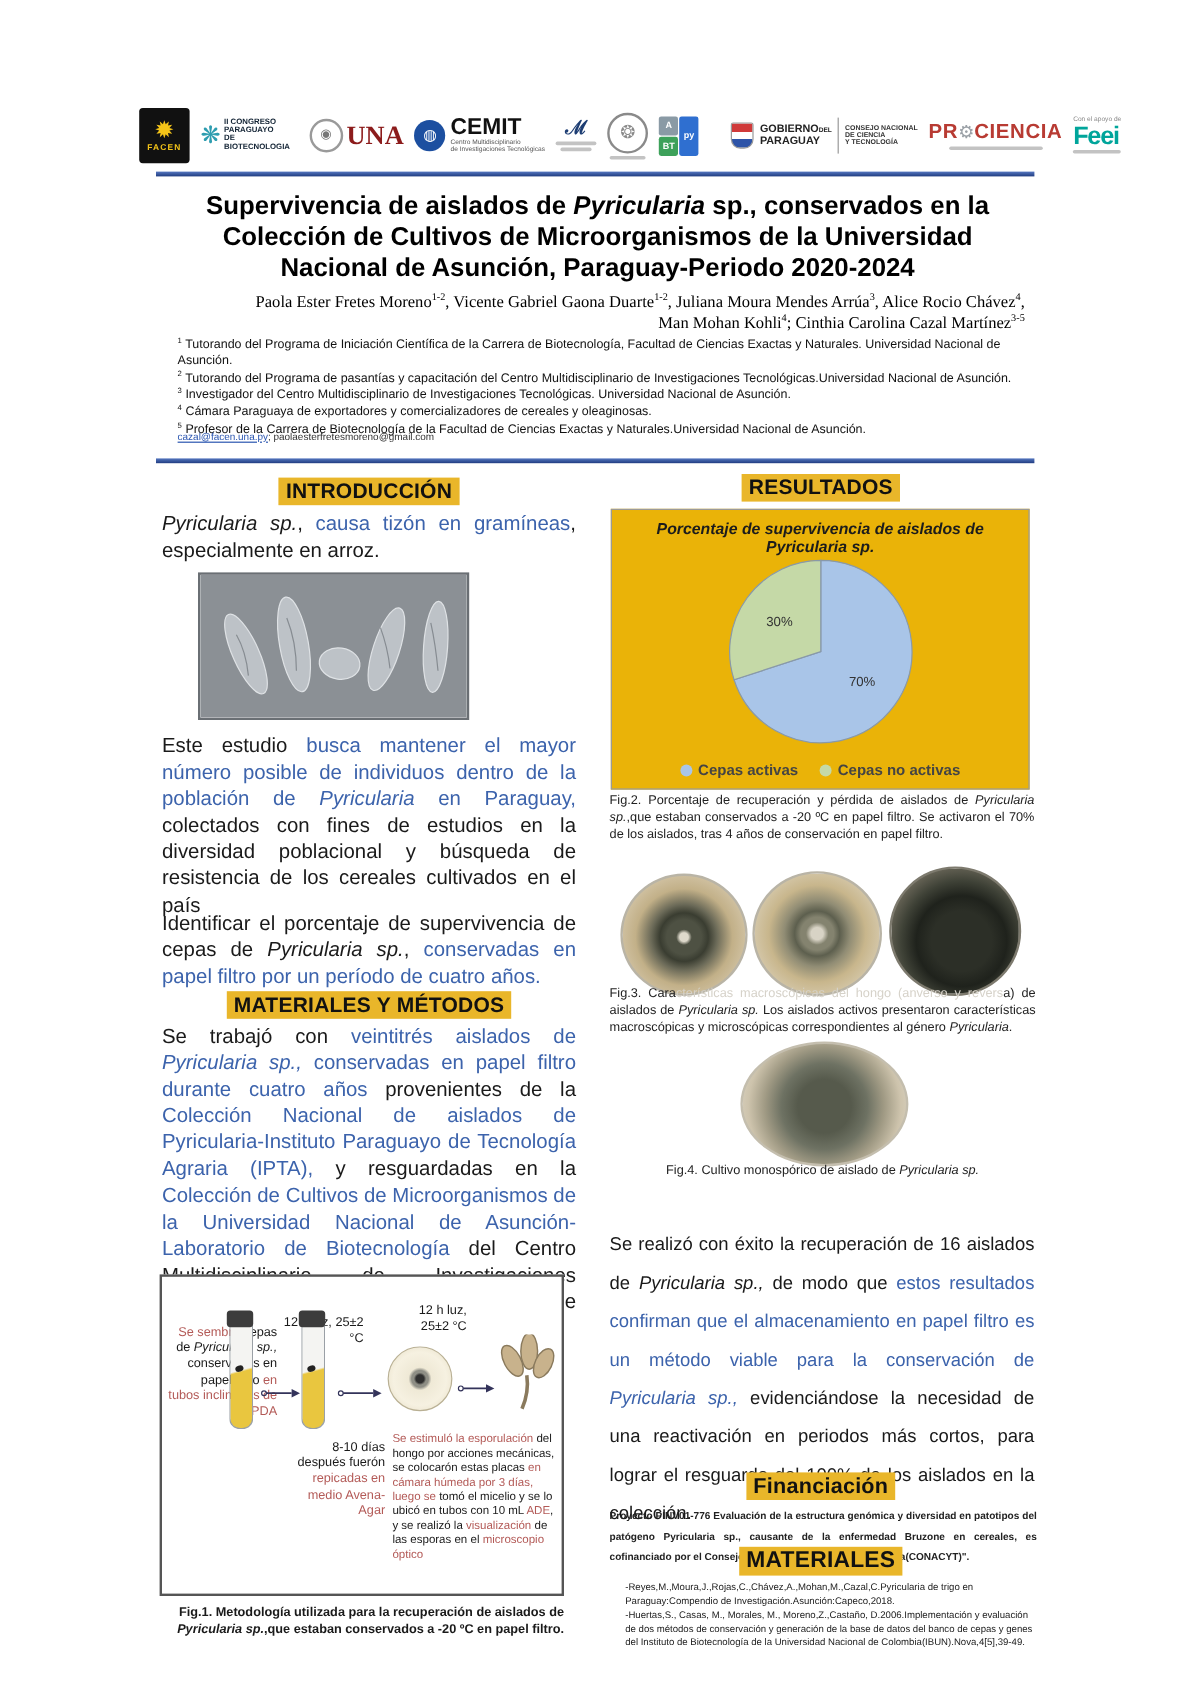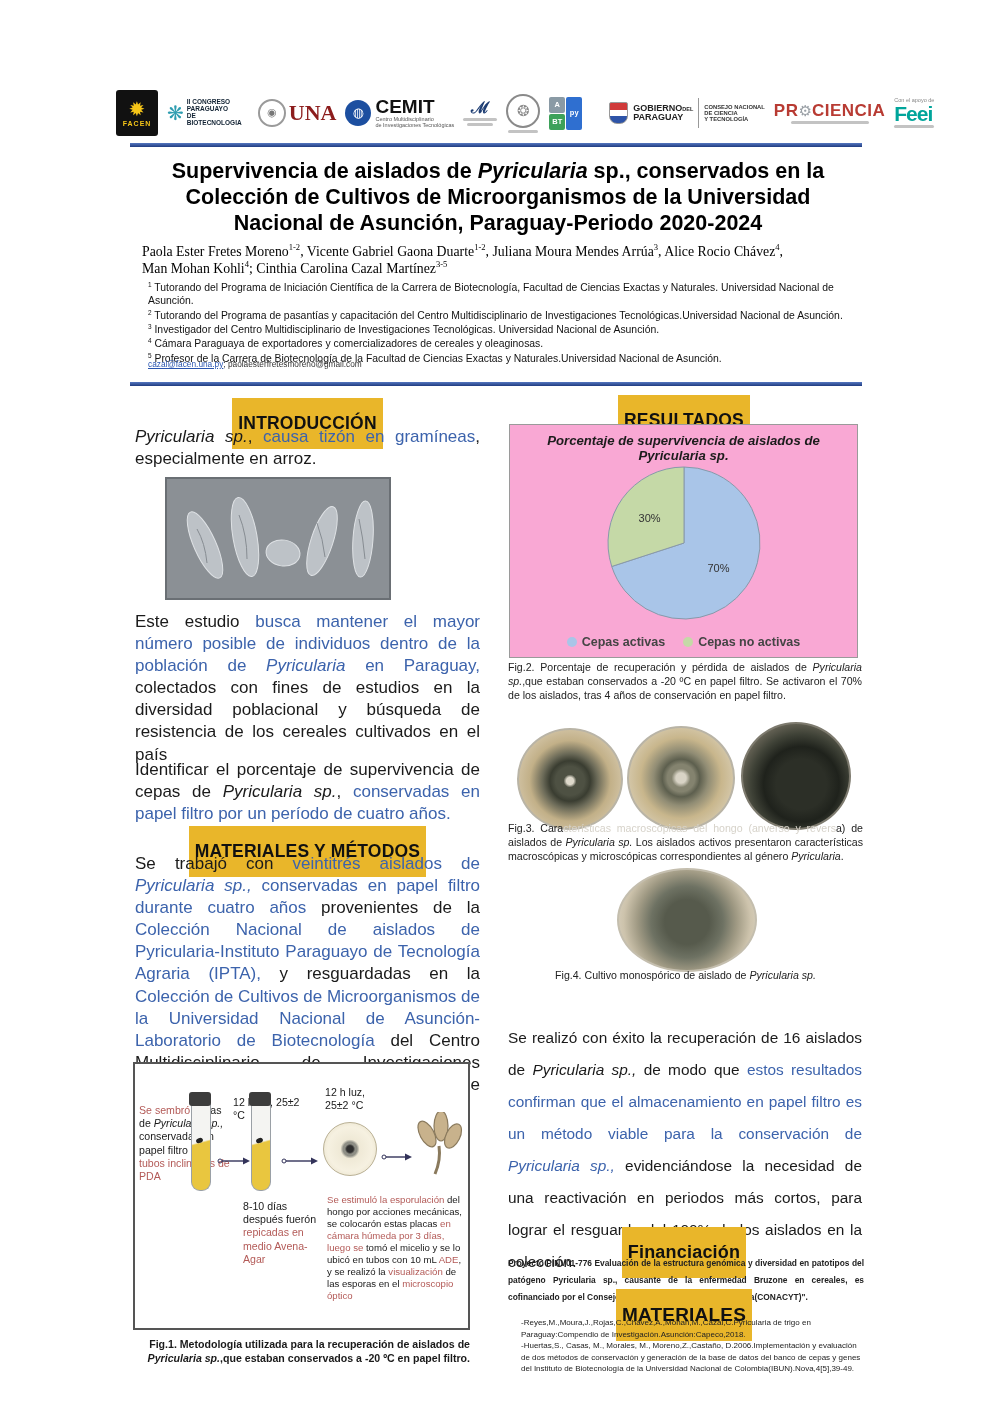--- a/index.html
+++ b/index.html
@@ -5,21 +5,21 @@
   html,body{margin:0;padding:0;background:#fff;}
   .page{position:relative;width:991px;height:1403px;background:#fff;overflow:hidden;
         font-family:"Liberation Sans",sans-serif;color:#1a1a1a;}
   
   .c-blue{color:#3c63ac}.c-red{color:#b35a57}.c-faded{color:#d6d2c9}
   .it{font-style:italic}.bd{font-weight:bold}
   sup{font-size:62%;line-height:0}
   
   .sec-h-wrap{position:absolute;text-align:center}
   .sec-h{display:inline-block;background:#e9b62a;color:#111;font-weight:bold;
-         font-size:17.5px;padding:15px 6px;letter-spacing:.2px}
+         font-size:17.5px;padding:1px 6px;letter-spacing:.2px}
   .para{position:absolute;font-size:17px;line-height:1.3;text-align:justify}
   .cap{position:absolute;font-size:10.6px;line-height:1.3;text-align:justify;color:#222}
   .cap .bd{font-weight:normal}
   
   .rule{position:absolute;height:4px;background:linear-gradient(#5577c0,#203c80)}
   
   .logo-strip{position:absolute;left:116px;top:88px;width:868px;height:50px;
               display:flex;align-items:center;gap:9px}
   .logo-strip *{line-height:1.05}
   .facen-box{width:42px;height:46px;background:#111;border-radius:3px;display:flex;
@@ -57,30 +57,30 @@
   .vdiv{width:1px;height:30px;background:#999}
   .gob-right{font-size:5.8px;font-weight:bold;color:#333}
   .prociencia .word{font-size:17px;font-weight:bold;color:#b83b33;letter-spacing:.5px}
   .prociencia .gear{color:#9aa0a6;font-size:15px}
   .feei{display:flex;flex-direction:column;align-items:flex-start}
   .feei .tp{font-size:5.5px;color:#888}
   .feei .nm{font-size:21px;font-weight:bold;color:#00a59b;letter-spacing:-1px}
   
   .title{position:absolute;left:142px;top:158px;width:712px;text-align:center;
          font-weight:bold;font-size:21.5px;line-height:1.22;color:#000}
-  .authors{position:absolute;left:142px;top:243px;width:712px;text-align:left;
+  .authors{position:absolute;left:142px;top:243px;width:712px;text-align:right;
            font-family:"Liberation Serif",serif;font-size:13.8px;line-height:1.25;color:#000}
   .affil{position:absolute;left:148px;top:281px;width:722px;font-size:10.4px;
          line-height:1.28;color:#111}
   .affil p{margin:0 0 1px 0}
   .emails{position:absolute;left:148px;top:359px;font-size:8.3px;color:#333}
   .emails a{color:#2a55b0}
   
   .chart-box{position:absolute;left:509px;top:424px;width:347px;height:232px;
-             border:1px solid #9a9a9a;background:#f9a8d4}
+             border:1px solid #9a9a9a;background:#eab308}
   .chart-title{position:absolute;left:10px;top:8px;width:327px;text-align:center;
                font-weight:bold;font-style:italic;font-size:13.2px;color:#1c1c1c}
   .pie-svg{position:absolute;left:64px;top:38px}
   .pie-label{font-size:11px;fill:#333;font-family:"Liberation Sans",sans-serif}
   .legend{position:absolute;left:0;bottom:8px;width:100%;display:flex;gap:18px;
           justify-content:center;align-items:center;font-size:12.5px;font-weight:bold;color:#444}
   .legend-item{display:flex;align-items:center;gap:5px}
   .legend-dot{width:10px;height:10px;border-radius:50%;display:inline-block}
   
   .spore-img{position:absolute;left:165px;top:477px;width:226px;height:123px;
@@ -97,21 +97,21 @@
   
   .conclusion{position:absolute;left:508px;top:1022px;width:354px;font-size:15.4px;
               line-height:2.08;text-align:justify}
   .fin-text{position:absolute;left:508px;top:1255px;width:356px;font-size:8.4px;
             font-weight:bold;line-height:2;text-align:justify;color:#222}
   .refs{position:absolute;left:521px;top:1317px;width:342px;font-size:8px;
         line-height:1.45;color:#222}
   
   .fig1-box{position:absolute;left:133px;top:1062px;width:337px;height:268px;
             border:2px solid #555;box-sizing:border-box;background:#fff}
-  .fig1-box .lbl{position:absolute;font-size:10.6px;line-height:1.25;text-align:left}
+  .fig1-box .lbl{position:absolute;font-size:10.6px;line-height:1.25;text-align:right}
   .fig1-box .lbl-left{left:4px;top:40px;width:92px}
   .fig1-box .lbl-cond1{left:98px;top:32px;width:70px;font-size:10.6px}
   .fig1-box .lbl-cond2{left:190px;top:22px;width:64px;font-size:10.6px}
   .fig1-box .lbl-mid{left:108px;top:136px;width:78px}
   .fig1-box .lbl-right{left:192px;top:130px;width:138px;text-align:left;font-size:9.6px}
   .tube{position:absolute;width:18px;height:86px;border:1.5px solid #9aa0a6;
         border-top:none;border-radius:0 0 9px 9px;
         background:linear-gradient(165deg,#f4f4f2 44%,#e9c63f 46%)}
   .tube:before{content:"";position:absolute;left:-3px;top:-12px;width:22px;height:14px;
                background:#3c3c3c;border-radius:3px}

